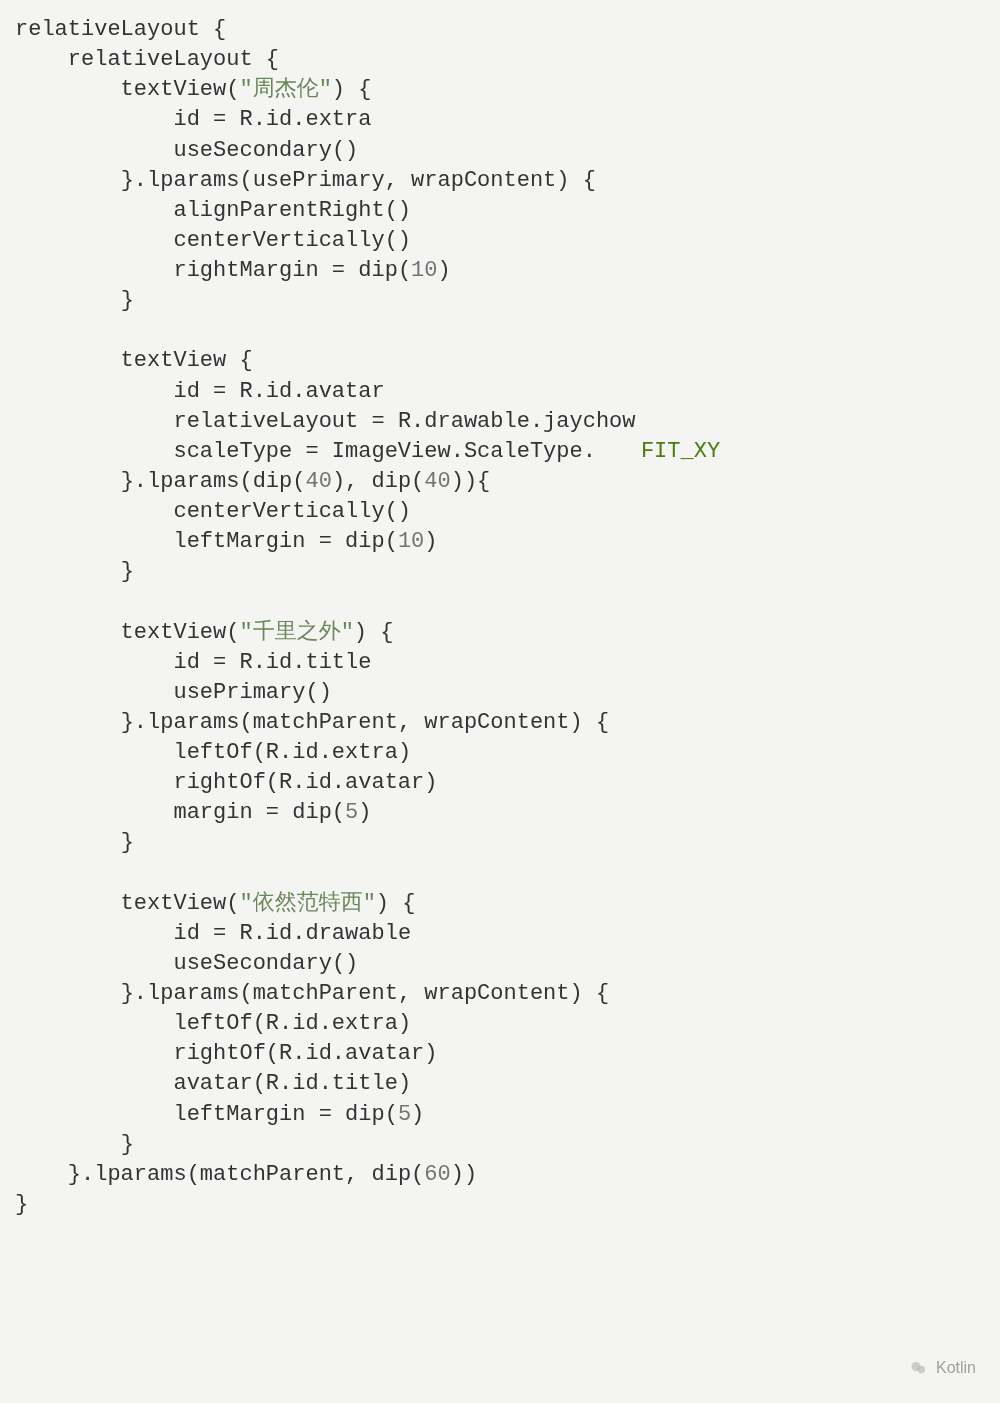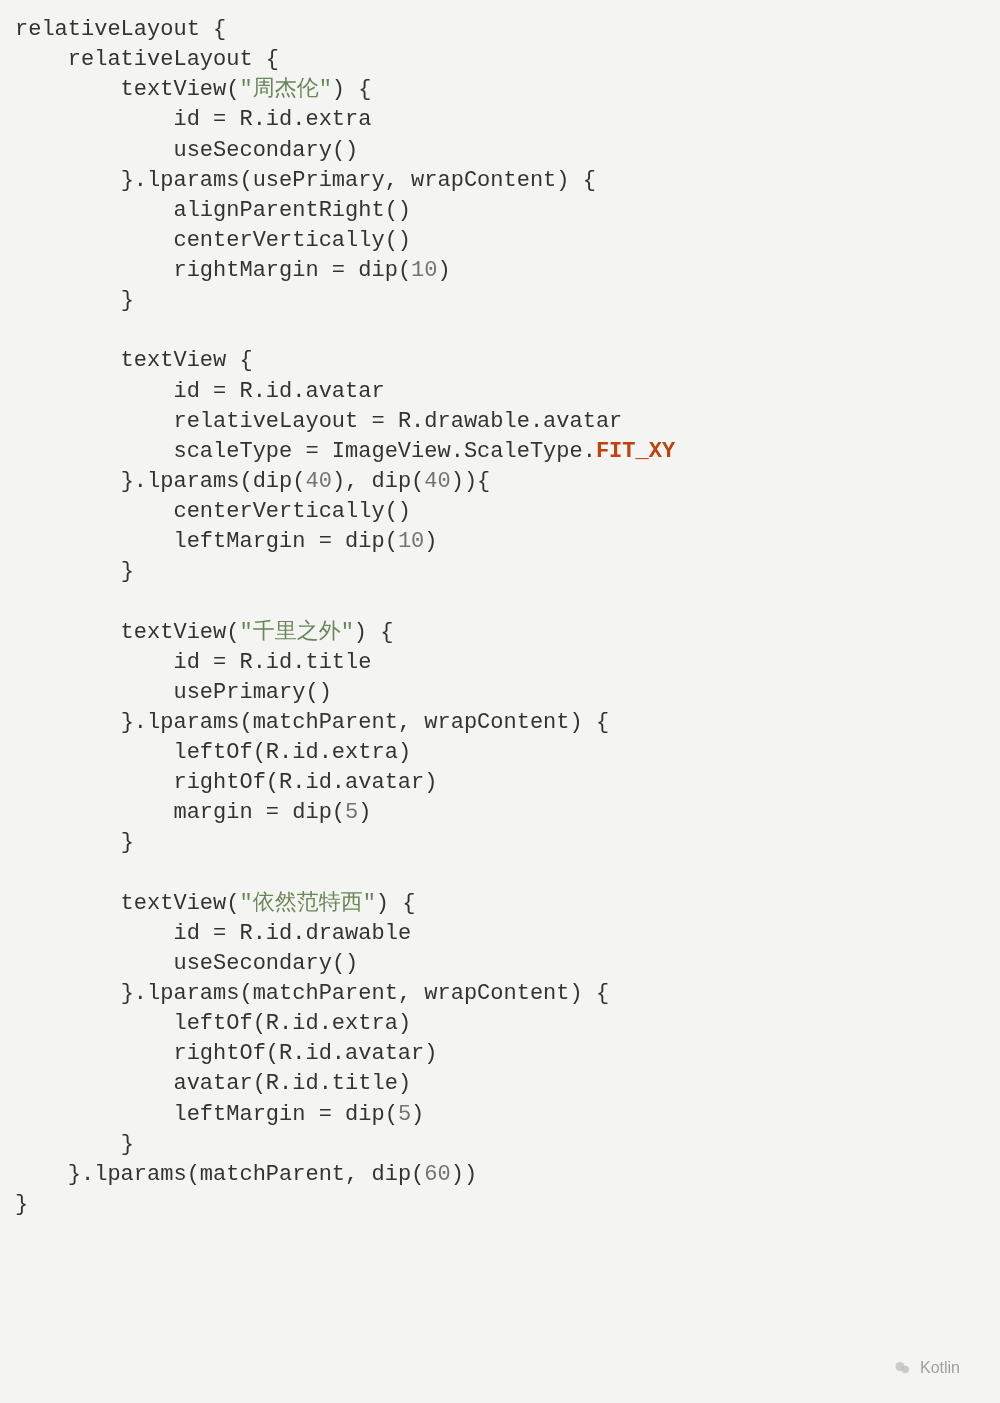--- a/index.html
+++ b/index.html
@@ -15,25 +15,25 @@
     }
     pre {
       margin: 0;
       white-space: pre;
       font-family: inherit;
     }
     .punct { color: #333; font-weight: 500; }
     .plain { color: #333; font-weight: 500; }
     .string { color: #6a8759; font-weight: 500; }
     .number { color: #737373; font-weight: 500; }
-    .constant { color: #c2410c; font-weight: 700; }
+    .constant { color: #4d7c0f; font-weight: 400; margin-left: 45px; }
     .watermark {
       position: fixed;
       bottom: 24px;
-      right: 40px;
+      right: 24px;
       display: flex;
       align-items: center;
       gap: 8px;
       opacity: 0.55;
       font-family: Arial, sans-serif;
       color: #5a5a5a;
       font-size: 16px;
       font-weight: 500;
     }
     .wm-icon {
@@ -51,21 +51,21 @@
 <span class="plain">            id </span><span class="punct">=</span><span class="plain"> </span><span class="plain">R.id.extra</span>
 <span class="plain">            </span><span class="plain">useSecondary</span><span class="punct">()</span>
 <span class="plain">        </span><span class="punct">}.</span><span class="plain">lparams</span><span class="punct">(</span><span class="plain">usePrimary, wrapContent</span><span class="punct">) {</span>
 <span class="plain">            </span><span class="plain">alignParentRight</span><span class="punct">()</span>
 <span class="plain">            </span><span class="plain">centerVertically</span><span class="punct">()</span>
 <span class="plain">            rightMargin </span><span class="punct">=</span><span class="plain"> dip</span><span class="punct">(</span><span class="number">10</span><span class="punct">)</span>
 <span class="plain">        </span><span class="punct">}</span>
 
 <span class="plain">        textView </span><span class="punct">{</span>
 <span class="plain">            id </span><span class="punct">=</span><span class="plain"> </span><span class="plain">R.id.avatar</span>
-<span class="plain">            relativeLayout </span><span class="punct">=</span><span class="plain"> </span><span class="plain">R.drawable.avatar</span>
+<span class="plain">            relativeLayout </span><span class="punct">=</span><span class="plain"> </span><span class="plain">R.drawable.jaychow</span>
 <span class="plain">            scaleType </span><span class="punct">=</span><span class="plain"> </span><span class="plain">ImageView.ScaleType.</span><span class="constant">FIT_XY</span>
 <span class="plain">        </span><span class="punct">}.</span><span class="plain">lparams</span><span class="punct">(</span><span class="plain">dip</span><span class="punct">(</span><span class="number">40</span><span class="punct">),</span><span class="plain"> dip</span><span class="punct">(</span><span class="number">40</span><span class="punct">)){</span>
 <span class="plain">            </span><span class="plain">centerVertically</span><span class="punct">()</span>
 <span class="plain">            leftMargin </span><span class="punct">=</span><span class="plain"> dip</span><span class="punct">(</span><span class="number">10</span><span class="punct">)</span>
 <span class="plain">        </span><span class="punct">}</span>
 
 <span class="plain">        textView</span><span class="punct">(</span><span class="string">"千里之外"</span><span class="punct">) {</span>
 <span class="plain">            id </span><span class="punct">=</span><span class="plain"> </span><span class="plain">R.id.title</span>
 <span class="plain">            </span><span class="plain">usePrimary</span><span class="punct">()</span>
 <span class="plain">        </span><span class="punct">}.</span><span class="plain">lparams</span><span class="punct">(</span><span class="plain">matchParent, wrapContent</span><span class="punct">) {</span>

